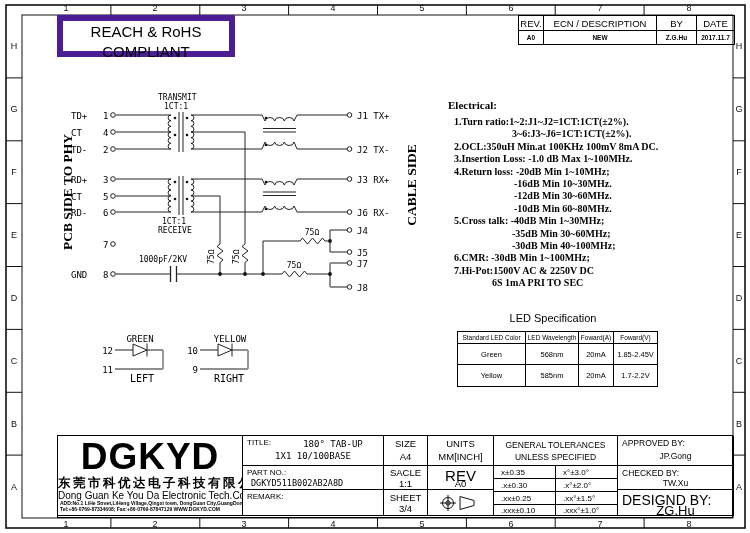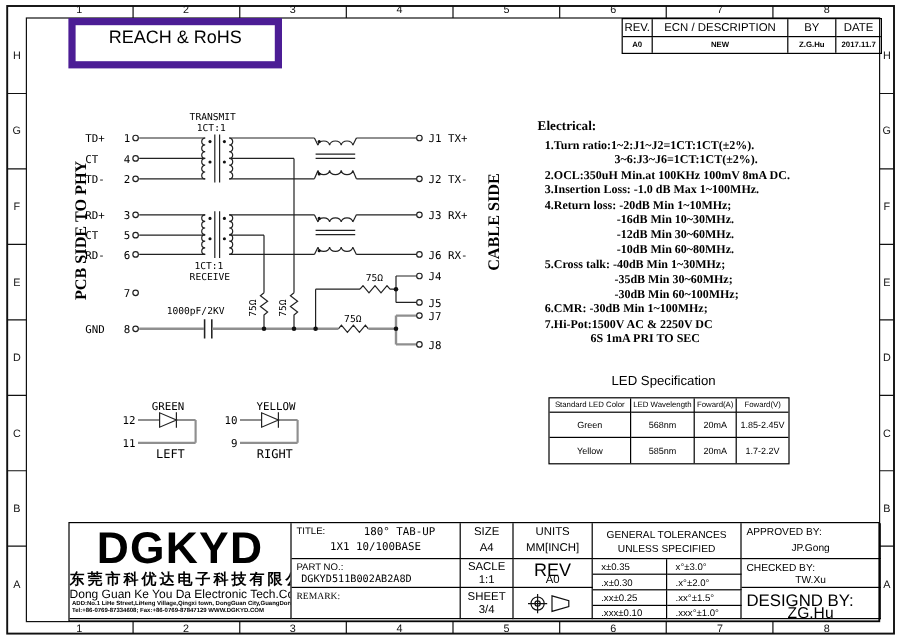--- a/index.html
+++ b/index.html
@@ -231,20 +231,21 @@
 <span class="abs gv" style="left:733px;top:104px;">G</span>
 <span class="abs gv" style="left:733px;top:167px;">F</span>
 <span class="abs gv" style="left:733px;top:230px;">E</span>
 <span class="abs gv" style="left:733px;top:293px;">D</span>
 <span class="abs gv" style="left:733px;top:356px;">C</span>
 <span class="abs gv" style="left:733px;top:419px;">B</span>
 <span class="abs gv" style="left:733px;top:482px;">A</span>
 
 <div class="abs reach">
   <div>REACH &amp; RoHS</div>
+  <div>COMPLIANT</div>
 </div>
 
 <div class="abs revtab">
   <div class="hd">REV.</div>
   <div class="hd">ECN / DESCRIPTION</div>
   <div class="hd">BY</div>
   <div class="hd">DATE</div>
   <div class="dt">A0</div>
   <div class="dt">NEW</div>
   <div class="dt">Z.G.Hu</div>
@@ -256,21 +257,21 @@
   <div class="nl" style="padding-left:6px">1.Turn ratio:1~2:J1~J2=1CT:1CT(±2%).</div>
   <div class="nl" style="padding-left:64px">3~6:J3~J6=1CT:1CT(±2%).</div>
   <div class="nl" style="padding-left:6px">2.OCL:350uH Min.at 100KHz 100mV 8mA DC.</div>
   <div class="nl" style="padding-left:6px">3.Insertion Loss: -1.0 dB Max 1~100MHz.</div>
   <div class="nl" style="padding-left:6px">4.Return loss: -20dB Min 1~10MHz;</div>
   <div class="nl" style="padding-left:66px">-16dB Min 10~30MHz.</div>
   <div class="nl" style="padding-left:66px">-12dB Min 30~60MHz.</div>
   <div class="nl" style="padding-left:66px">-10dB Min 60~80MHz.</div>
   <div class="nl" style="padding-left:6px">5.Cross talk: -40dB Min 1~30MHz;</div>
   <div class="nl" style="padding-left:64px">-35dB Min 30~60MHz;</div>
-  <div class="nl" style="padding-left:64px">-30dB Min 60~100MHz;</div>
+  <div class="nl" style="padding-left:64px">-30dB Min 40~100MHz;</div>
   <div class="nl" style="padding-left:6px">6.CMR: -30dB Min 1~100MHz;</div>
   <div class="nl" style="padding-left:6px">7.Hi-Pot:1500V AC &amp; 2250V DC</div>
   <div class="nl" style="padding-left:44px">6S 1mA PRI TO SEC</div>
 </div>
 
 <div class="abs ledtitle">LED Specification</div>
 <div class="abs ledtab">
   <div class="h">Standard LED Color</div>
   <div class="h">LED Wavelength</div>
   <div class="h">Foward(A)</div>
@@ -297,21 +298,21 @@
 
   <div class="tc" style="left:185px;top:0;width:141px;height:30px;">
     <span class="lab8">TITLE:</span>
     <div class="cen monoval" style="top:3px;left:20px;font-size:9px;">180° TAB-UP</div>
     <div class="cen monoval" style="top:15px;font-size:9px;">1X1 10/100BASE</div>
   </div>
   <div class="tc" style="left:185px;top:30px;width:141px;height:24px;">
     <span class="lab8">PART NO.:</span>
     <div class="monoval" style="position:absolute;top:12px;left:8px;font-size:8.5px;">DGKYD511B002AB2A8D</div>
   </div>
-  <div class="tc" style="left:185px;top:54px;width:141px;height:26px;font-family:Liberation Serif, serif;">
+  <div class="tc" style="left:185px;top:54px;width:141px;height:26px;">
     <span class="lab8">REMARK:</span>
   </div>
 
   <div class="tc" style="left:326px;top:0;width:44px;height:30px;">
     <div class="cen" style="top:2px;font-size:9.5px;">SIZE</div>
     <div class="cen" style="top:15px;font-size:9.5px;">A4</div>
   </div>
   <div class="tc" style="left:326px;top:30px;width:44px;height:24px;">
     <div class="cen" style="top:1px;font-size:9.5px;">SACLE</div>
     <div class="cen" style="top:12px;font-size:9.5px;">1:1</div>

